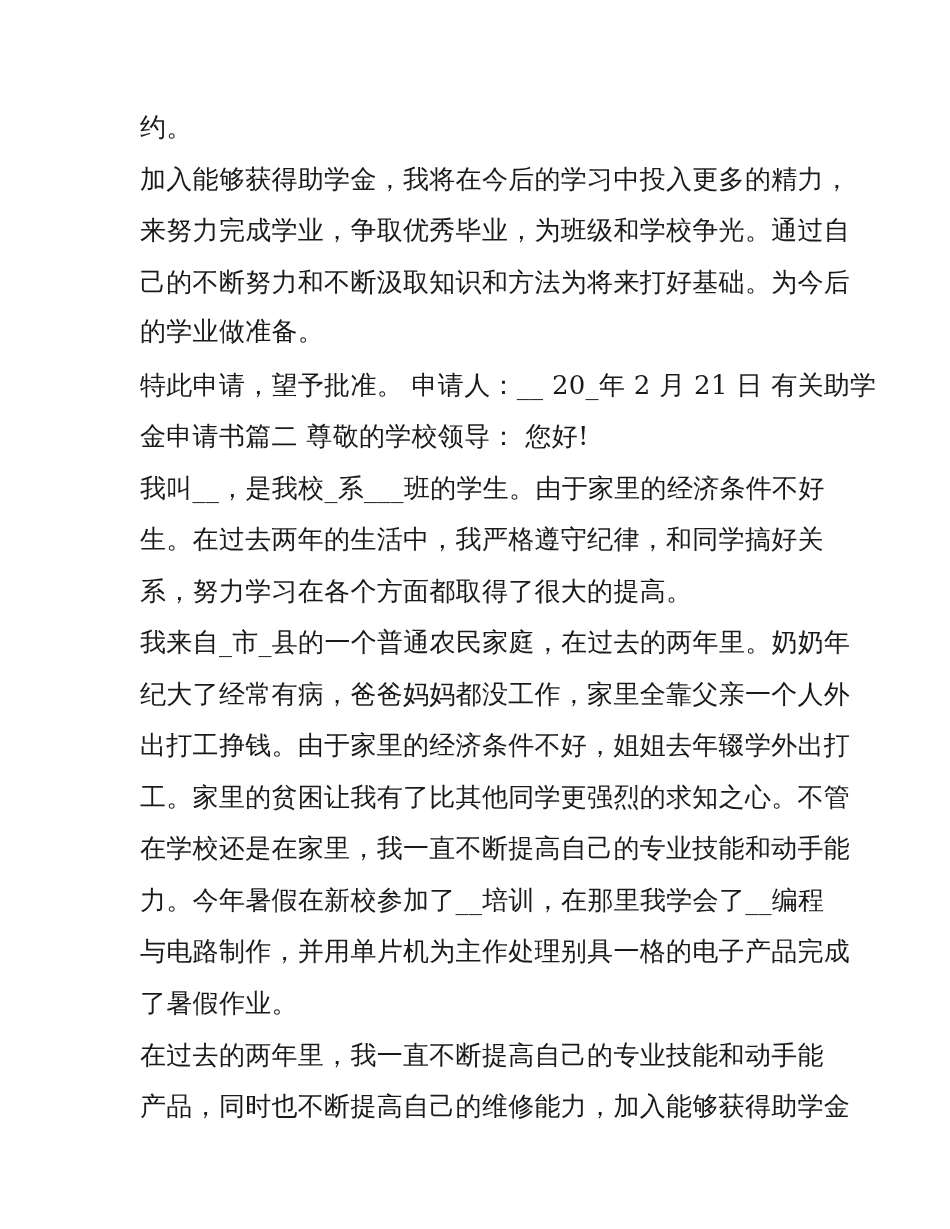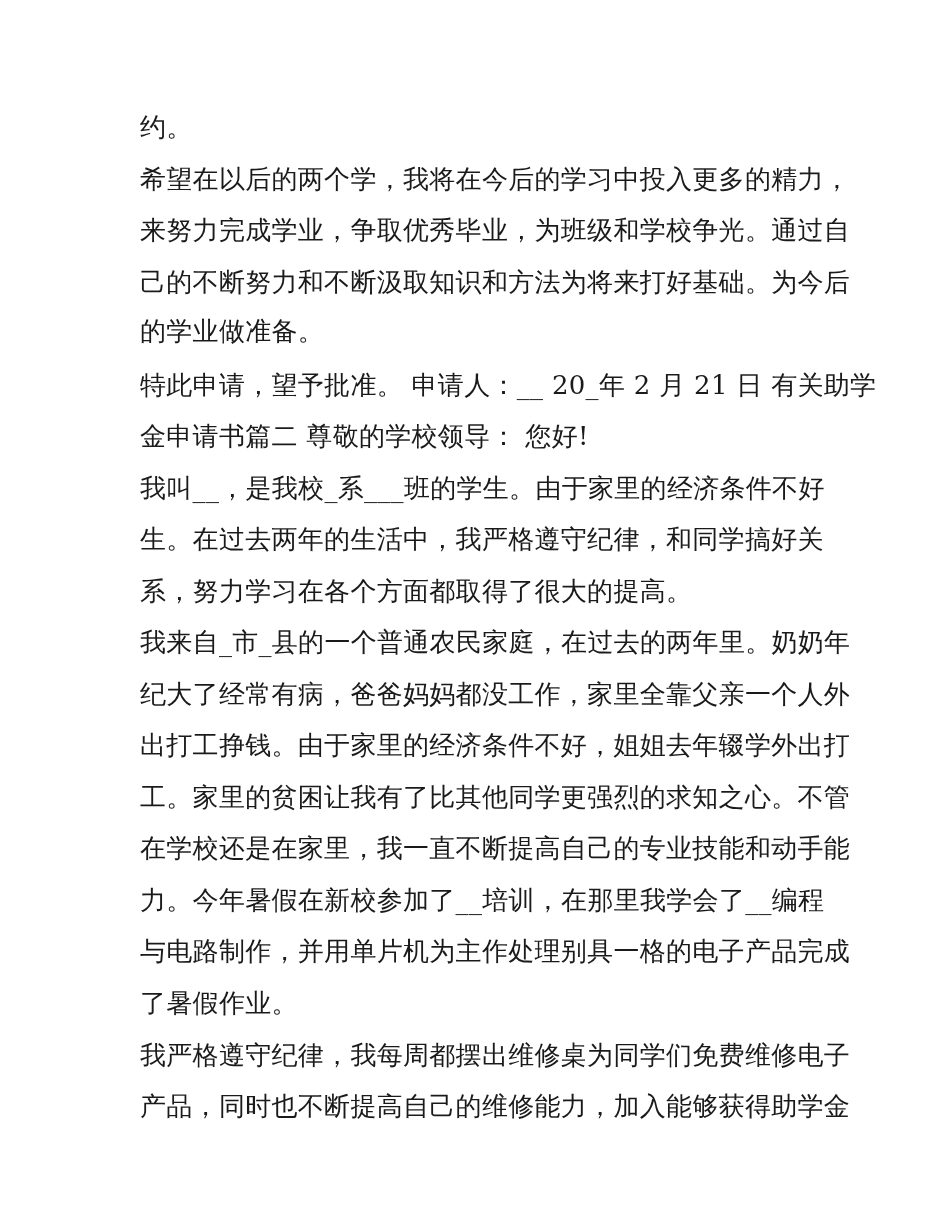--- a/index.html
+++ b/index.html
@@ -29,32 +29,32 @@
       line-height: 30px;
       white-space: nowrap;
       letter-spacing: 0.3px;
     }
   </style>
 </head>
 <body>
 
 <div class="page">
   <div class="line" style="top:112px">约。</div>
-  <div class="line" style="top:164px">希望在以后的两个学，我将在今后的学习中投入更多的精力，</div>
+  <div class="line" style="top:164px">加入能够获得助学金，我将在今后的学习中投入更多的精力，</div>
   <div class="line" style="top:215px">来努力完成学业，争取优秀毕业，为班级和学校争光。通过自</div>
   <div class="line" style="top:267px">己的不断努力和不断汲取知识和方法为将来打好基础。为今后</div>
   <div class="line" style="top:316px">的学业做准备。</div>
   <div class="line" style="top:370px">特此申请，望予批准。 申请人：__ 20_年 2 月 21 日 有关助学</div>
   <div class="line" style="top:421px">金申请书篇二 尊敬的学校领导： 您好!</div>
   <div class="line" style="top:473px">我叫__，是我校_系___班的学生。由于家里的经济条件不好</div>
   <div class="line" style="top:524px">生。在过去两年的生活中，我严格遵守纪律，和同学搞好关</div>
   <div class="line" style="top:576px">系，努力学习在各个方面都取得了很大的提高。</div>
   <div class="line" style="top:627px">我来自_市_县的一个普通农民家庭，在过去的两年里。奶奶年</div>
   <div class="line" style="top:679px">纪大了经常有病，爸爸妈妈都没工作，家里全靠父亲一个人外</div>
   <div class="line" style="top:730px">出打工挣钱。由于家里的经济条件不好，姐姐去年辍学外出打</div>
   <div class="line" style="top:782px">工。家里的贫困让我有了比其他同学更强烈的求知之心。不管</div>
   <div class="line" style="top:833px">在学校还是在家里，我一直不断提高自己的专业技能和动手能</div>
   <div class="line" style="top:885px">力。今年暑假在新校参加了__培训，在那里我学会了__编程</div>
   <div class="line" style="top:936px">与电路制作，并用单片机为主作处理别具一格的电子产品完成</div>
   <div class="line" style="top:988px">了暑假作业。</div>
-  <div class="line" style="top:1040px">我严格遵守纪律，我每周都摆出维修桌为同学们免费维修电子</div>
+  <div class="line" style="top:1040px">在过去的两年里，我一直不断提高自己的专业技能和动手能</div>
   <div class="line" style="top:1091px">产品，同时也不断提高自己的维修能力，加入能够获得助学金</div>
 </div>
 
 </body></html>

